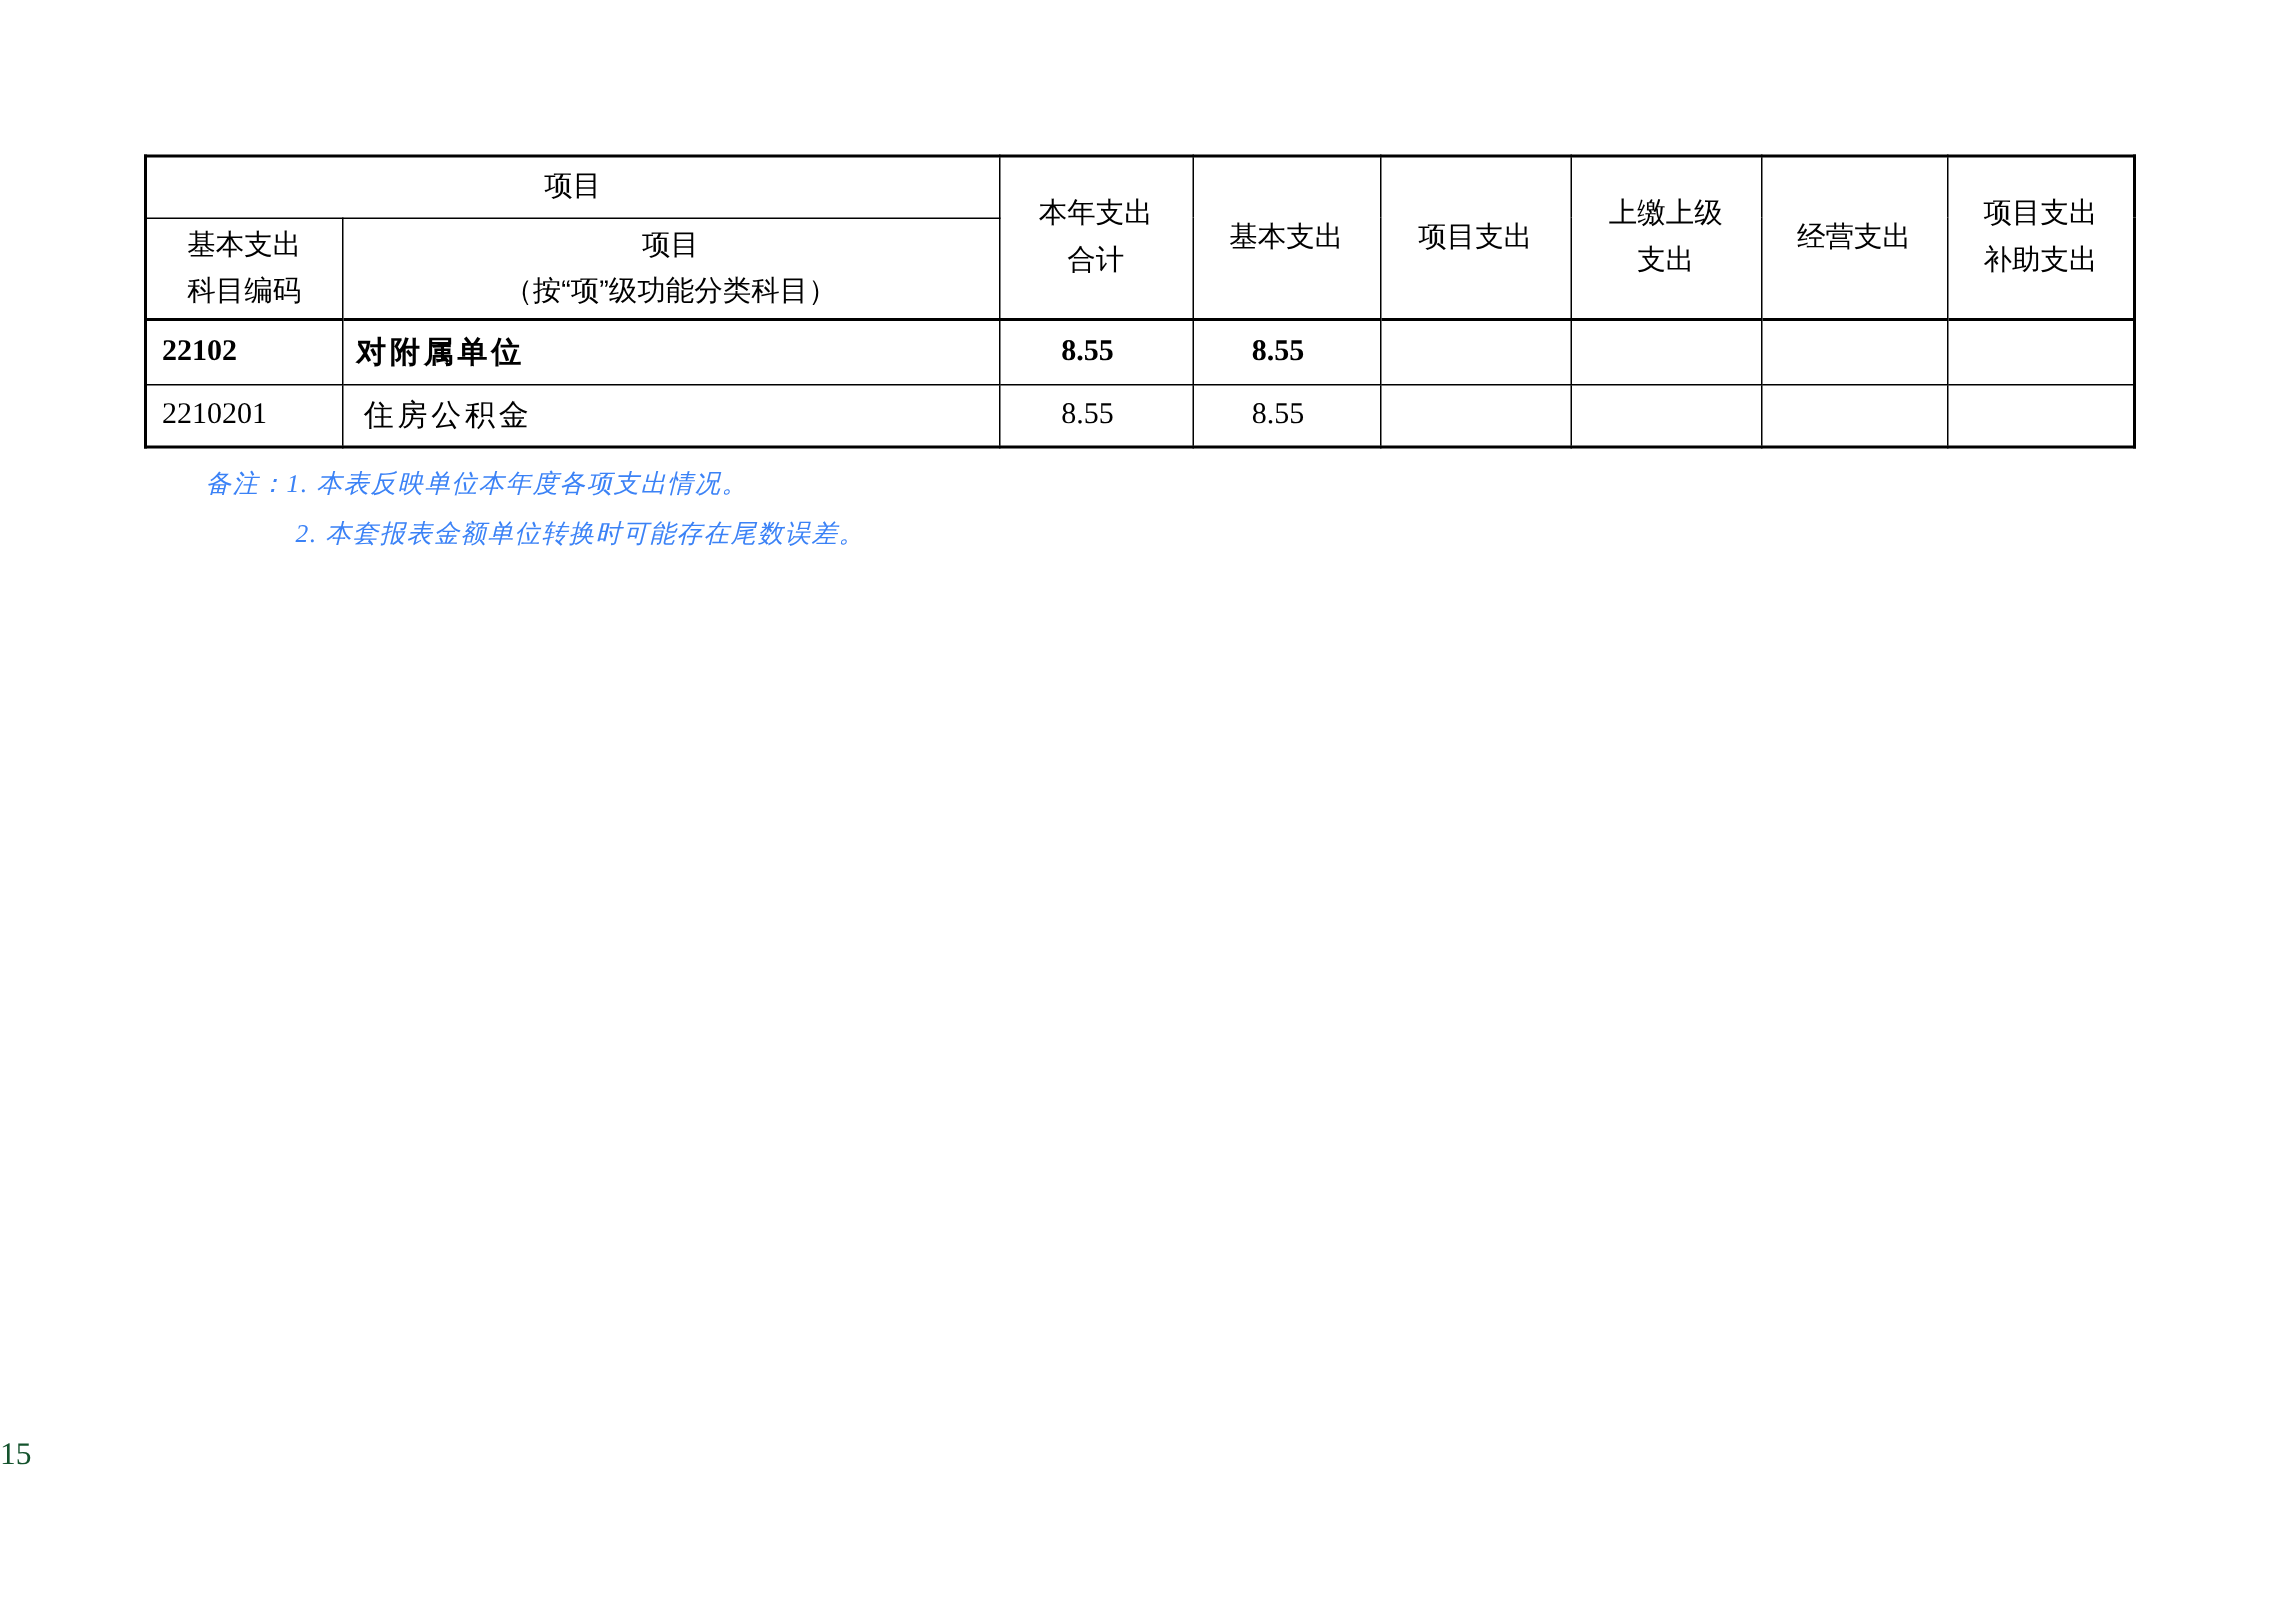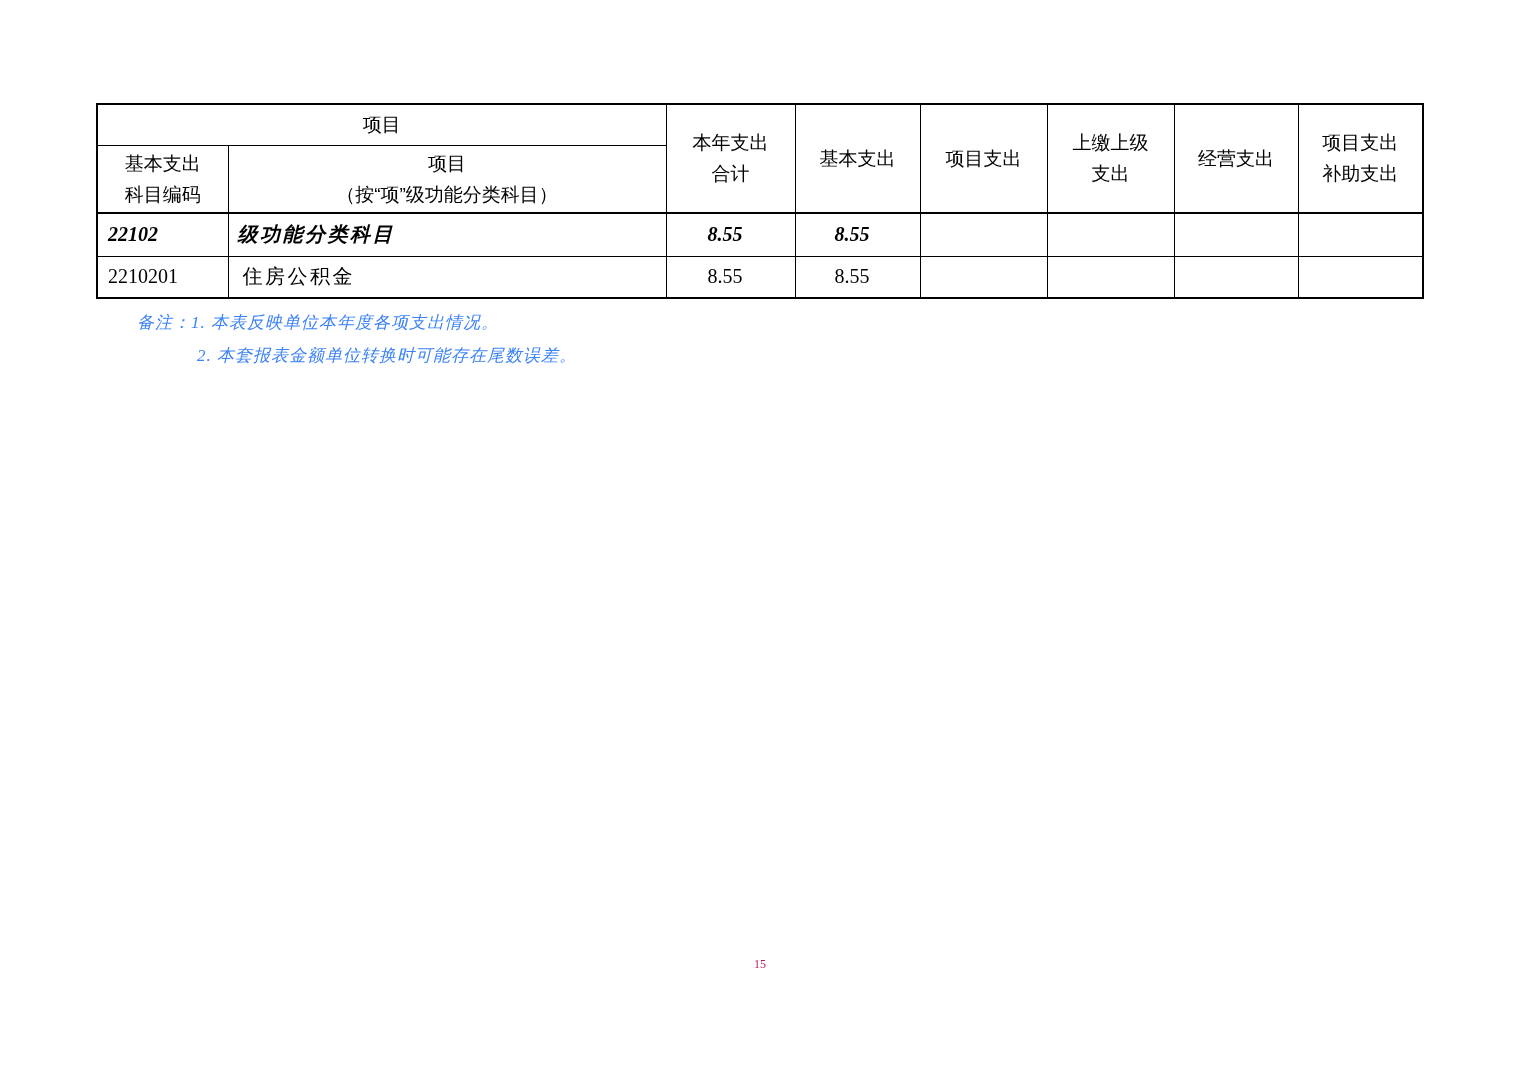--- a/index.html
+++ b/index.html
@@ -34,21 +34,21 @@
   .budget-table th {
     font-family: "Liberation Sans", sans-serif;
     font-weight: normal;
     font-size: 19px;
     line-height: 31px;
     text-align: center;
     padding: 2px 4px;
   }
   tr.tr-h1 { height: 41px; }
   tr.tr-h2 { height: 60px; }
-  tr.tr-d1 { height: 44px; font-style: italic; }
+  tr.tr-d1 { height: 44px; }
   tr.tr-d2 { height: 41px; margin-left: 31px; }
 
   
   .budget-table th.span2 { border-bottom: 2px solid #000; }
   .budget-table tr.tr-h2 th { border-bottom: 2px solid #000; }
 
   .budget-table td {
     font-family: "Liberation Serif", serif;
     font-size: 20px;
     padding: 2px 0;
@@ -70,24 +70,24 @@
     color: #3b82f6;
     letter-spacing: 1px;
   }
   .note-line-2 { padding-left: 60px; }
 
   
   .page-number {
     position: absolute;
     left: 0; top: 957px;
     width: 1520px;
-    text-align: center;
+    text-align: left;
     font-family: "Liberation Serif", serif;
-    font-size: 12px;
-    color: #be185d;
+    font-size: 21px;
+    color: #14532d;
   }
 </style>
 </head>
 <body>
 
 <div class="page">
 
   <table class="budget-table">
     <colgroup>
       <col style="width:131px">
@@ -132,21 +132,21 @@
           <span>科目编码</span>
         </th>
         <th>
           <span>项目</span><br>
           <span>（按“项”级功能分类科目）</span>
         </th>
       </tr>
 
       <tr class="tr-d1 row-bold">
         <td class="cell-code">22102</td>
-        <td class="cell-name">级功能分类科目</td>
+        <td class="cell-name">对附属单位</td>
         <td class="cell-num">8.55</td>
         <td class="cell-num">8.55</td>
         <td class="cell-num"></td>
         <td class="cell-num"></td>
         <td class="cell-num"></td>
         <td class="cell-num"></td>
       </tr>
       <tr class="tr-d2 row-indent">
         <td class="cell-code">2210201</td>
         <td class="cell-name">住房公积金</td>

